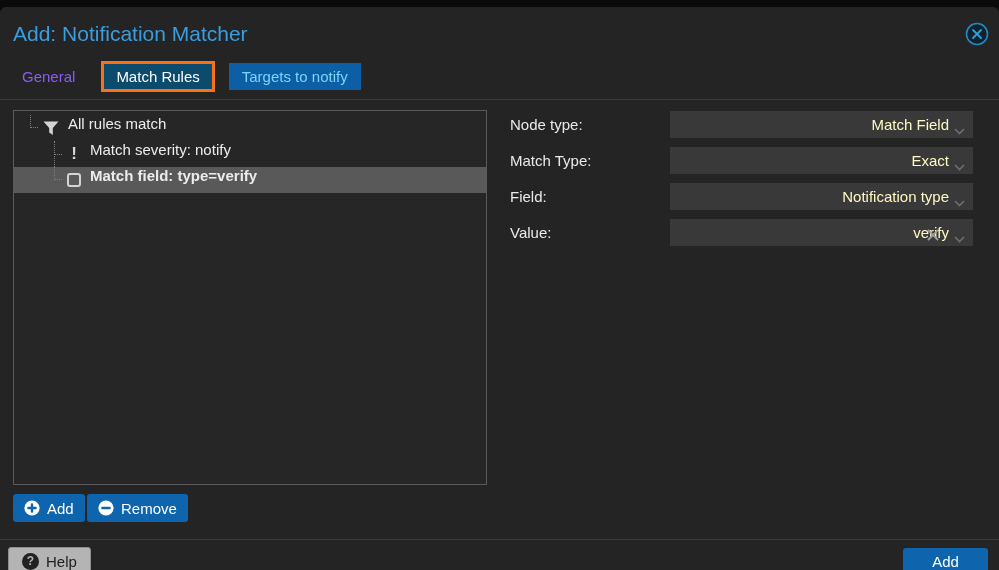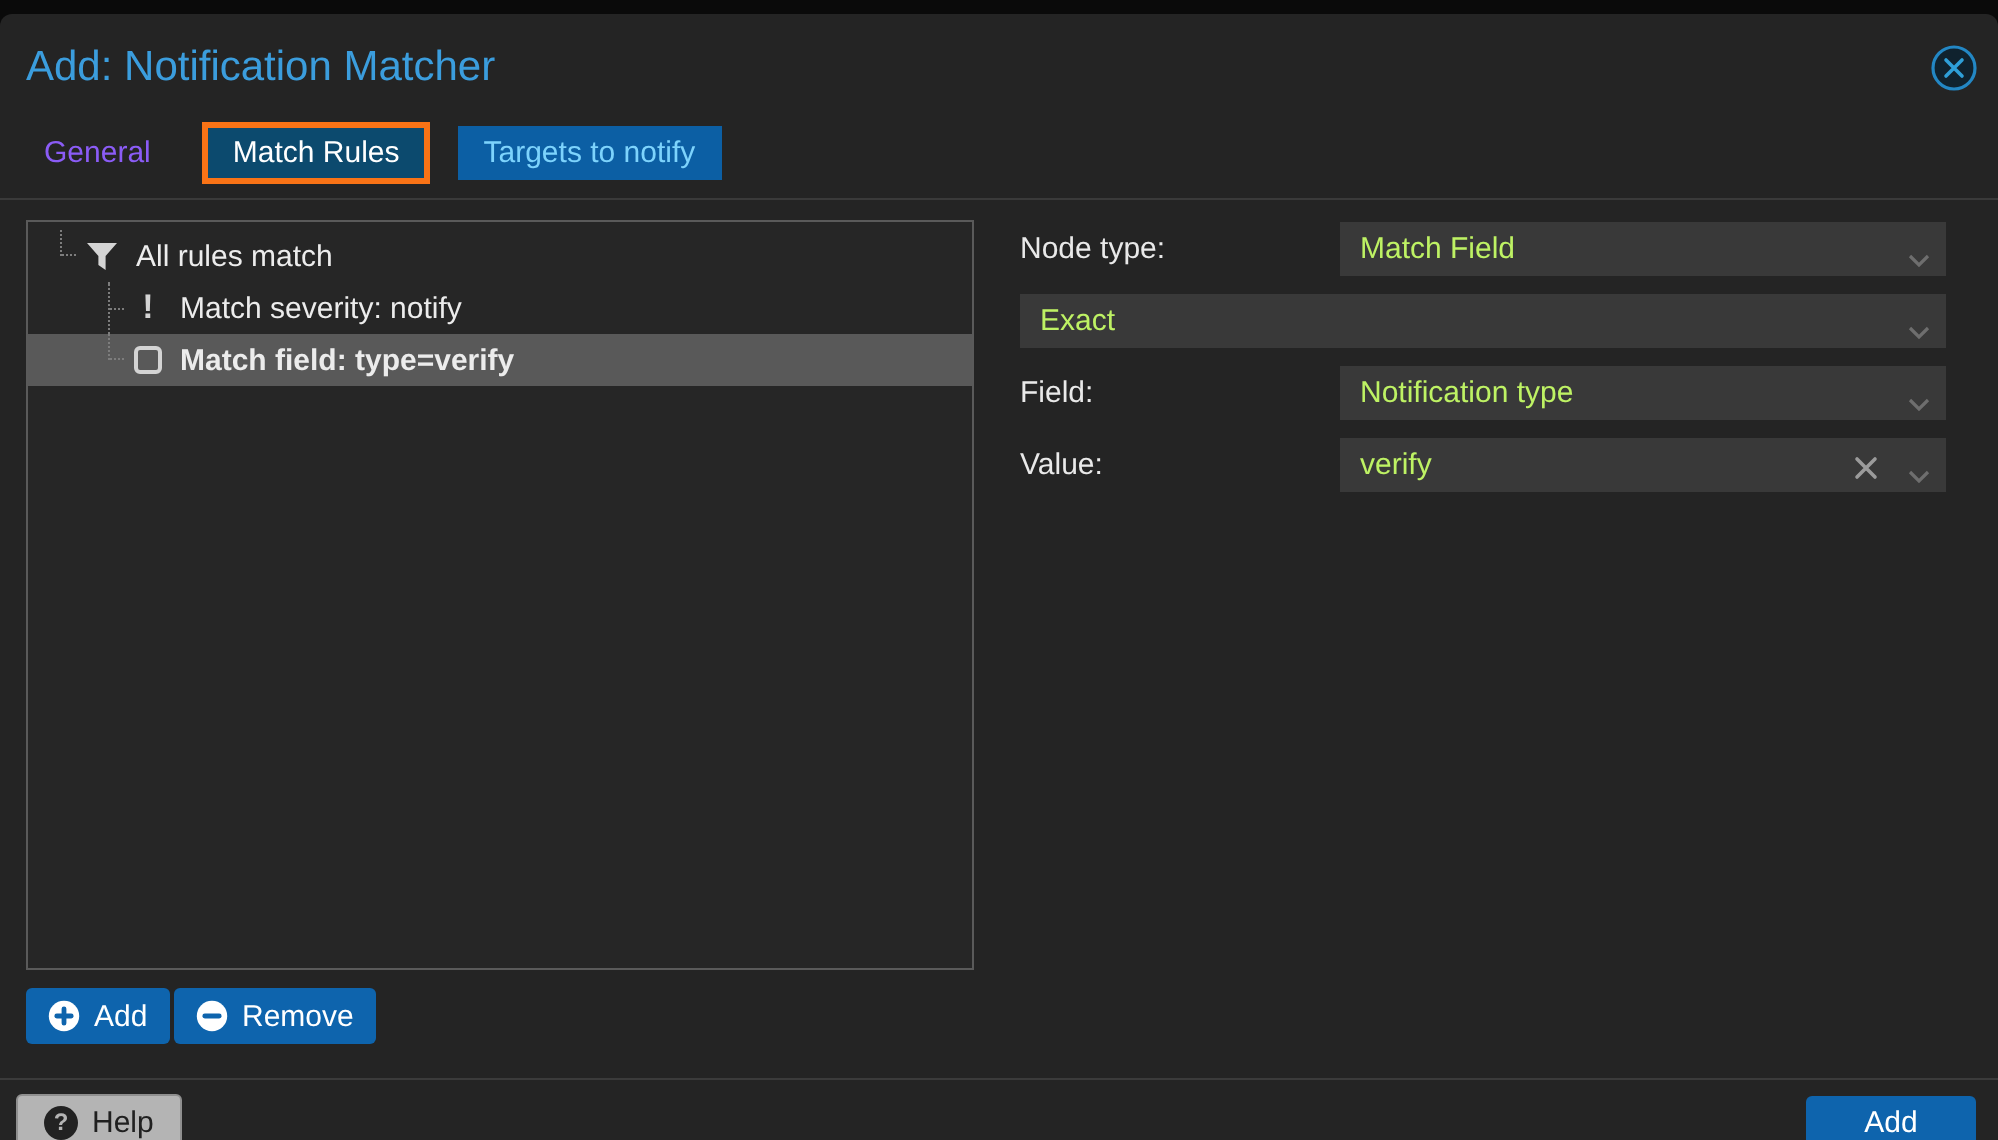--- a/index.html
+++ b/index.html
@@ -16,21 +16,21 @@
   .tabbar { position:absolute; left:22px; top:55px; display:flex; align-items:center; height:28px; }
   .tab { font-size:15px; color:#8b5cf6; padding:4px 12px; margin-right:14px; white-space:nowrap; cursor:pointer; }
   .tab.plain { padding:4px 0; margin-right:26px; }
   .tab.active { background:#0c4a6e; border:3px solid #f97316; color:#fff; }
   .tab.highlighted { background:#0c5fa4; border:1px solid #0c5fa4; color:#7dd3fc; }
   .tab-divider { position:absolute; left:0; top:92px; width:100%; height:1px; background:#3a3a3a; }
 
   
   .tree-panel { position:absolute; left:13px; top:103px; width:474px; height:375px;
     background:#262626; border:1px solid #5a5a5a; padding-top:4px; overflow:hidden; }
-  .tree-row { display:flex; align-items:center; height:26px; color:#ececec; font-size:15px; cursor:pointer; }
+  .tree-row { display:flex; height:26px; color:#ececec; font-size:15px; cursor:pointer; }
   .tree-row.selected { background:#595959;font-weight:bold; }
   .lv0 { padding-left:16px; } .lv1 { padding-left:40px; }
   .conn-half { width:8px; height:13px; border-left:1px dotted #7d7d7d; border-bottom:1px dotted #7d7d7d;
     align-self:flex-start; margin-right:5px; flex:0 0 auto; }
   .conn-mid { width:8px; height:26px; border-left:1px dotted #7d7d7d; position:relative;
     margin-right:5px; flex:0 0 auto; }
   .conn-mid::after { content:""; position:absolute; left:0; top:13px; width:7px; border-top:1px dotted #7d7d7d; }
   .tree-icon { flex:0 0 auto; margin-right:9px; display:inline-flex; align-items:center; justify-content:center; }
   .excl { width:14px; font-weight:bold; font-size:17px; color:#d4d4d4; text-align:center; }
   .chk { width:14px; height:14px; border:2px solid #d4d4d4; border-radius:3px; }
@@ -39,21 +39,21 @@
   .btn-blue { position:absolute; display:inline-flex; align-items:center; gap:7px; height:28px;
     padding:0 11px; background:#0e64ad; border-radius:3px; color:#fff; font-size:15px; cursor:pointer; }
   .btn-add  { left:13px; top:487px; }
   .btn-remove { left:87px; top:487px; }
 
   
   .form { position:absolute; left:510px; top:104px; right:26px; }
   .form-row { display:flex; align-items:center; height:27px; margin-bottom:9px; }
   .form-label { flex:0 0 160px; color:#e9e9e9; font-size:15px; }
   .combo { flex:1; position:relative; height:27px; background:#393939; display:flex; align-items:center;
-    padding:0 24px 0 10px; color:#bef264; font-size:15px; cursor:pointer; }
+    padding:0 24px 0 10px; color:#fef9c3; font-size:15px; cursor:pointer;justify-content:flex-end; }
   .combo .chev { position:absolute; right:8px; top:10px; }
   .combo .clear { position:absolute; right:34px; top:8px; cursor:pointer; }
 
   
   .footer-divider { position:absolute; left:0; top:532px; width:100%; height:1px; background:#3b3b3b; }
   .btn-help { position:absolute; left:8px; top:540px; display:inline-flex; align-items:center; gap:7px;
     height:28px; padding:0 13px; background:#b4b4b4; border:1px solid #8f8f8f; border-radius:3px;
     color:#202020; font-size:15px; cursor:pointer; }
   .help-q { width:17px; height:17px; border-radius:50%; background:#222; color:#b4b4b4;
     font-size:12px; font-weight:bold; display:inline-flex; align-items:center; justify-content:center; }
@@ -137,20 +137,21 @@
         <span>Match Field</span>
         <span class="chev">
           <svg width="11" height="7" viewBox="0 0 11 7">
               <path d="M1 1 L5.5 5.5 L10 1" fill="none" stroke="#6e6e6e" stroke-width="1.6"></path>
             </svg>
         </span>
       </div>
     </div>
 
     <div class="form-row">
+      <span class="form-label">Match Type:</span>
       <div class="combo">
         <span>Exact</span>
         <span class="chev">
           <svg width="11" height="7" viewBox="0 0 11 7">
               <path d="M1 1 L5.5 5.5 L10 1" fill="none" stroke="#6e6e6e" stroke-width="1.6"></path>
             </svg>
         </span>
       </div>
     </div>
 

